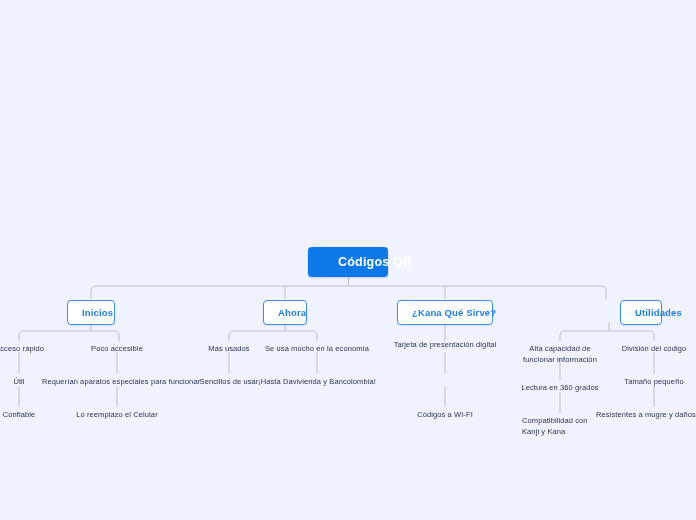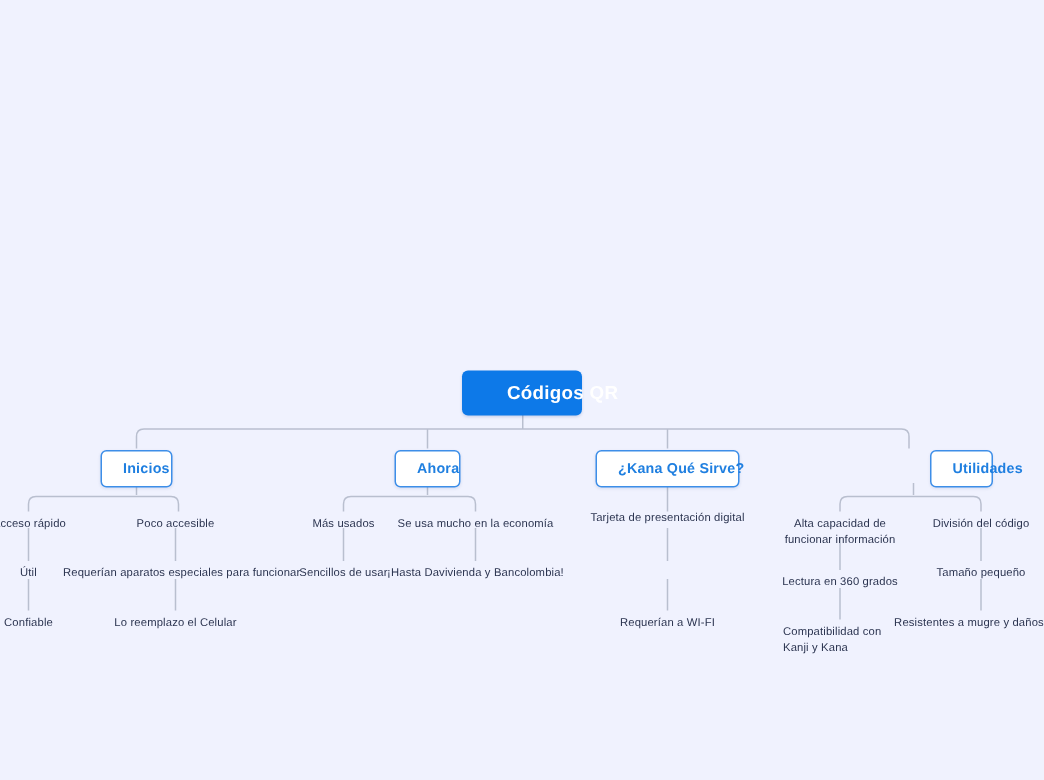--- a/index.html
+++ b/index.html
@@ -175,21 +175,21 @@
   <div class="node leaf-node" style="left:253px; top:377px; width:128px;">
     <span>¡Hasta Davivienda y Bancolombia!</span>
   </div>
 
   <div class="node leaf-node" style="left:385px; top:340px; width:120px;">
     <span>Tarjeta de presentación digital</span>
   </div>
 
 
   <div class="node leaf-node" style="left:401px; top:410px; width:88px;">
-    <span>Requerían a WI-FI</span>
+    <span>Códigos a WI-FI</span>
   </div>
 
   <div class="node leaf-node wrap" style="left:518px; top:344px; width:84px;">
     <span>Alta capacidad de funcionar información</span>
   </div>
 
   <div class="node leaf-node" style="left:611px; top:344px; width:86px;">
     <span>División del código</span>
   </div>
 

